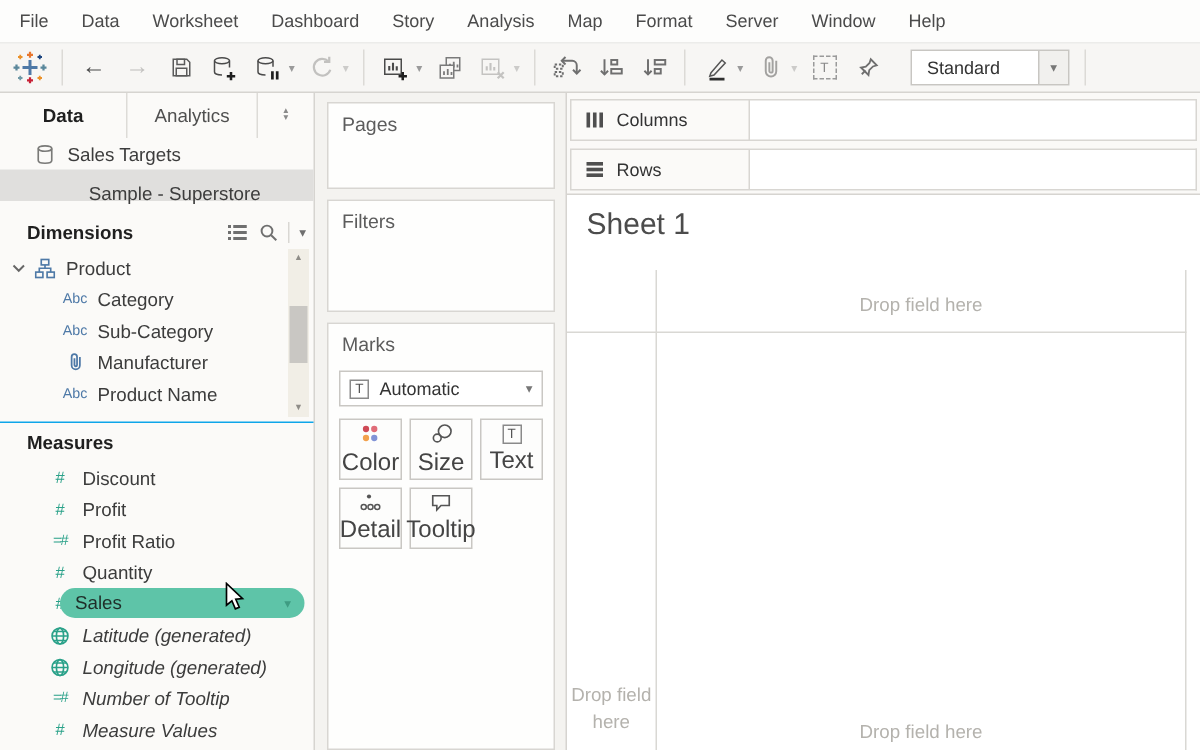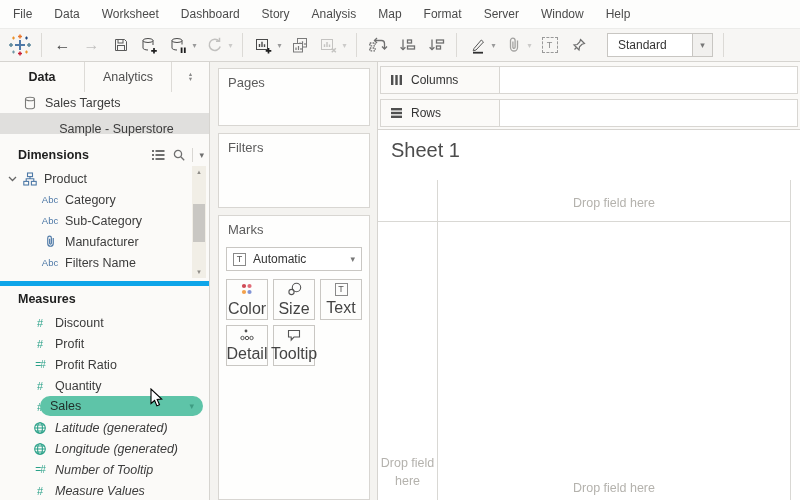--- a/index.html
+++ b/index.html
@@ -37,21 +37,21 @@
   .tab-data{width:84px;font-weight:bold;color:#1f1f1f;}
   .tab-analytics{width:86px;color:#4f4f4f;border-left:1px solid #dddbd7;}
   .tab-sort{flex:1;display:flex;flex-direction:column;align-items:center;justify-content:center;
             border-left:1px solid #dddbd7;color:#8a8a8a;}
   .tab-sort span{font-size:5.5px;line-height:5px;}
   .src-row{height:21px;display:flex;align-items:center;font-size:12.5px;color:#3c3c3c;padding-left:24px;gap:9px;}
   .src-selected{background:#e0dfdd;flex-direction:column;}
   .sec-header{height:26px;display:flex;align-items:center;font-weight:bold;font-size:12.5px;color:#1f1f1f;
               padding-left:18px;position:relative;}
   .dim-header{margin-top:8px;align-items:center;}
-  .mea-header{margin-top:8px;border-top:5px solid #0ea5e9;}
+  .mea-header{margin-top:8px;border-top:1px solid #0ea5e9;}
   .hdr-icons{position:absolute;right:5px;top:0;height:26px;display:flex;align-items:center;gap:6px;}
   .hdr-sep{width:1px;height:14px;background:#d9d7d3;}
   .hdr-caret{font-size:9px;color:#6f6f6f;}
   .fr{height:21px;display:flex;align-items:center;font-size:12.5px;color:#3c3c3c;position:relative;}
   .f-caret{width:11px;margin-left:8px;}
   .f-hicon{width:22px;display:flex;justify-content:center;}
   .child{padding-left:38px;}
   .mrow{padding-left:28px;}
   .icon-cell{width:24px;display:flex;justify-content:center;align-items:center;}
   .abc-icon{font-size:9.5px;color:#4e79a7;}
@@ -333,21 +333,21 @@
   <div class="fr child">
     <span class="icon-cell">
       <svg width="11" height="15" viewBox="0 0 14 18" fill="none" stroke="#4e79a7" stroke-width="1.5">
         <path d="M10.5 4.5v7a3.5 3.5 0 0 1-7 0v-7a2.3 2.3 0 0 1 4.6 0v6.8a1.1 1.1 0 0 1-2.2 0V5.5"></path>
       </svg>
     </span>
     <span class="flabel">Manufacturer</span>
   </div>
   <div class="fr child">
     <span class="icon-cell abc-icon">Abc</span>
-    <span class="flabel">Filters Name</span>
+    <span class="flabel">Product Name</span>
   </div>
 
   <div class="vscroll">
     <div class="vs-arrow">▲</div>
     <div class="vs-thumb"></div>
     <div class="vs-arrow vs-down">▼</div>
   </div>
 
   <div class="sec-header mea-header">
     <span>Measures</span>

